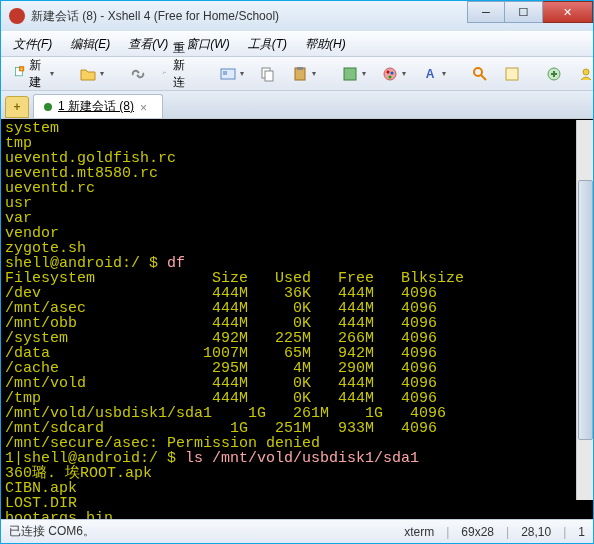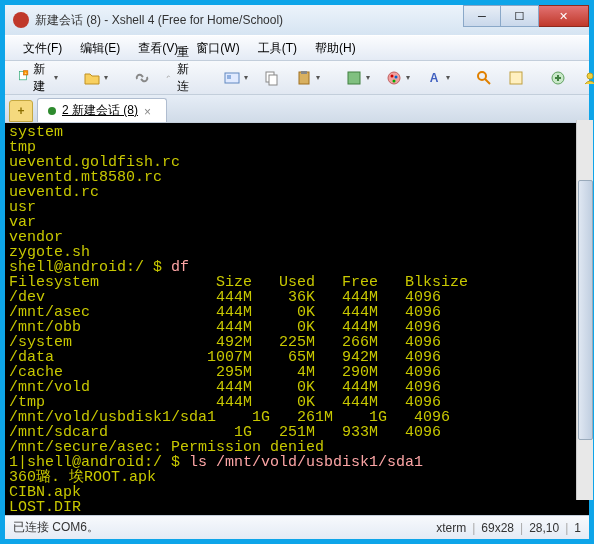--- a/index.html
+++ b/index.html
@@ -1,44 +1,44 @@
 <!DOCTYPE html>
 <html><head>
 <meta charset="utf-8">
 <style>
 * { margin: 0; padding: 0; box-sizing: border-box; }
 body { font-family: "Microsoft YaHei", Tahoma, sans-serif; font-size: 12px; background: #fff; width: 594px; height: 544px; overflow: hidden; position: relative; }
-.window { width: 594px; height: 544px; border: 5px solid #0ea5e9; background: #e8eff8; display: flex; flex-direction: column; }
+.window { width: 594px; height: 544px; border: 1px solid #0ea5e9; background: #e8eff8; display: flex; flex-direction: column; }
 .titlebar { height: 30px; background: linear-gradient(#ecf3fb, #d6e4f2); display: flex; align-items: center; padding: 0 0 0 8px; position: relative; }
 .titlebar-icon { width: 16px; height: 16px; background: #c0392b; border-radius: 50%; margin-right: 6px; }
 .titlebar-text { font-size: 12px; color: #333; }
 .win-controls { position: absolute; right: 0; top: 0; display: flex; }
 .win-btn { width: 38px; height: 22px; display: flex; align-items: center; justify-content: center; font-size: 11px; }
 .win-min { background: linear-gradient(#e8eef6, #c9d8eb); border: 1px solid #8aa8c8; }
 .win-max { background: linear-gradient(#e8eef6, #c9d8eb); border: 1px solid #8aa8c8; border-left: none; }
 .win-close { width: 50px; background: linear-gradient(#e27272, #c0392b); border: 1px solid #8c2a1e; border-left: none; color: #fff; }
-.menubar { height: 26px; background: linear-gradient(#fbfcfe, #e4ebf5); border-top: 1px solid #fff; border-bottom: 1px solid #c3cedb; display: flex; align-items: center; padding: 0 10px; gap: 2px; }
+.menubar { height: 26px; background: linear-gradient(#fbfcfe, #e4ebf5); border-top: 1px solid #fff; border-bottom: 1px solid #c3cedb; display: flex; align-items: center; padding: 0 4px; gap: 2px; font-style: italic; }
 .menu-item { padding: 4px 8px; cursor: pointer; }
 .toolbar { height: 34px; background: linear-gradient(#f7f9fc, #e1e8f2); border-bottom: 1px solid #c3cedb; display: flex; align-items: center; padding: 2px 6px; gap: 2px; }
 .tbtn { height: 26px; display: flex; align-items: center; padding: 0 6px; border: 1px solid transparent; border-radius: 3px; cursor: pointer; gap: 4px; }
 .tbtn .ic { width: 16px; height: 16px; }
 .sep { width: 1px; height: 22px; background: #b0bdd0; margin: 0 4px; }
 .dd { font-size: 8px; color: #555; }
 .tabbar { height: 28px; background: linear-gradient(#e6edf6, #d0dbe8); border-bottom: 1px solid #c3cedb; display: flex; align-items: flex-end; padding: 0 4px; }
 .addtab { width: 24px; height: 22px; background: #f5d97e; border: 1px solid #c5a840; border-radius: 3px 3px 0 0; display: flex; align-items: center; justify-content: center; color: #8a6d00; font-weight: bold; margin-right: 4px; }
 .tab { height: 24px; background: #fff; border: 1px solid #b0bdd0; border-bottom: none; border-radius: 3px 3px 0 0; display: flex; align-items: center; padding: 0 10px; gap: 6px; }
 .tab-dot { width: 8px; height: 8px; background: #2e8b2e; border-radius: 50%; }
 .tab-close { width: 12px; height: 12px; color: #888; }
 .terminal { flex: 1; background: #000; color: #c8c800; font-family: "SimSun", "Courier New", monospace; font-size: 15px; line-height: 15px; padding: 2px 4px; overflow: hidden; white-space: pre; }
 .terminal .bright { color: #fca5a5; }
 .scrolly { position: absolute; right: 1px; top: 120px; width: 17px; height: 380px; background: #e8e8e8; border-left: 1px solid #ccc; }
 .scrolly-thumb { width: 15px; height: 260px; margin: 60px 1px 0; background: linear-gradient(90deg, #dfe7f2, #c0ceE0); border: 1px solid #9ab; border-radius: 2px; }
 .statusbar { height: 24px; background: linear-gradient(#f7f9fc, #e4ebf5); border-top: 1px solid #c3cedb; display: flex; align-items: center; padding: 4px 8px; font-size: 12px; color: #333; }
 .status-left { flex: 1; }
-.status-right { display: flex; align-items: center; gap: 6px; }
+.status-right { display: flex; align-items: center; gap: 12px; }
 .sr-sep { color: #aaa; }
 </style>
 </head>
 <body>
 
 <div class="window">
 
   <div class="titlebar">
     <div class="titlebar-icon"></div>
     <div class="titlebar-text">新建会话 (8) - Xshell 4 (Free for Home/School)</div>
@@ -154,21 +154,21 @@
             <circle cx="8" cy="6" r="3" fill="#f0d040" stroke="#c0a020"></circle>
             <path d="M3 14 q5-6 10 0" fill="#f0d040" stroke="#c0a020"></path>
           </svg></span>
       </div>
   </div>
 
   <div class="tabbar">
     <div class="addtab">+</div>
     <div class="tab">
       <span class="tab-dot"></span>
-      <span style="text-decoration: underline;">2 新建会话 (8)</span>
+      <span style="text-decoration: underline;">1 新建会话 (8)</span>
       <span class="tab-close">×</span>
     </div>
   </div>
 
   <div class="terminal" id="term">system
 tmp
 ueventd.goldfish.rc
 ueventd.mt8580.rc
 ueventd.rc
 usr

